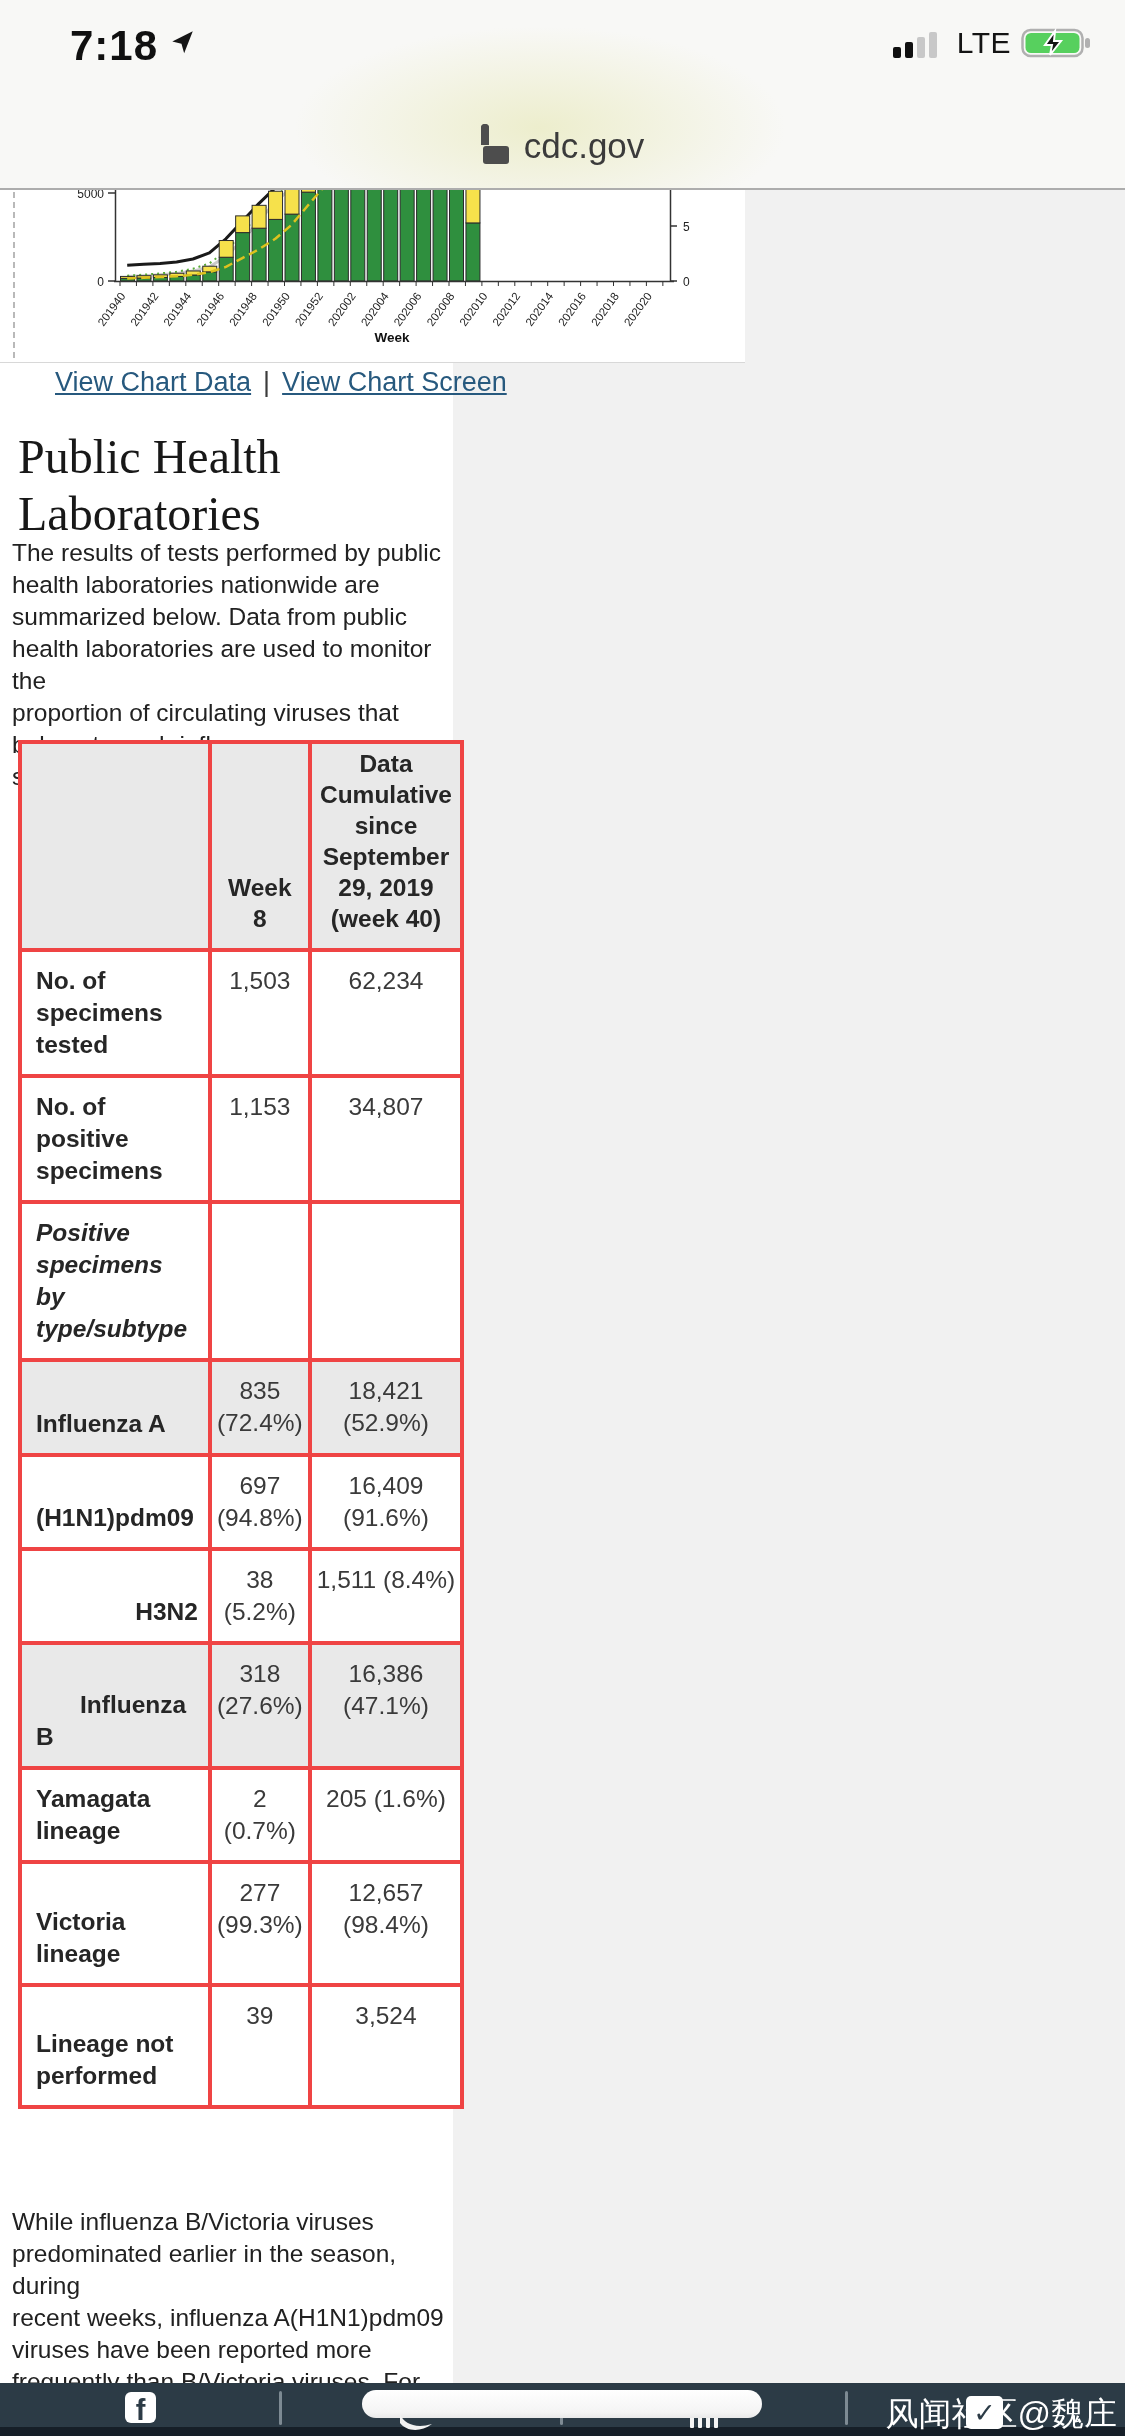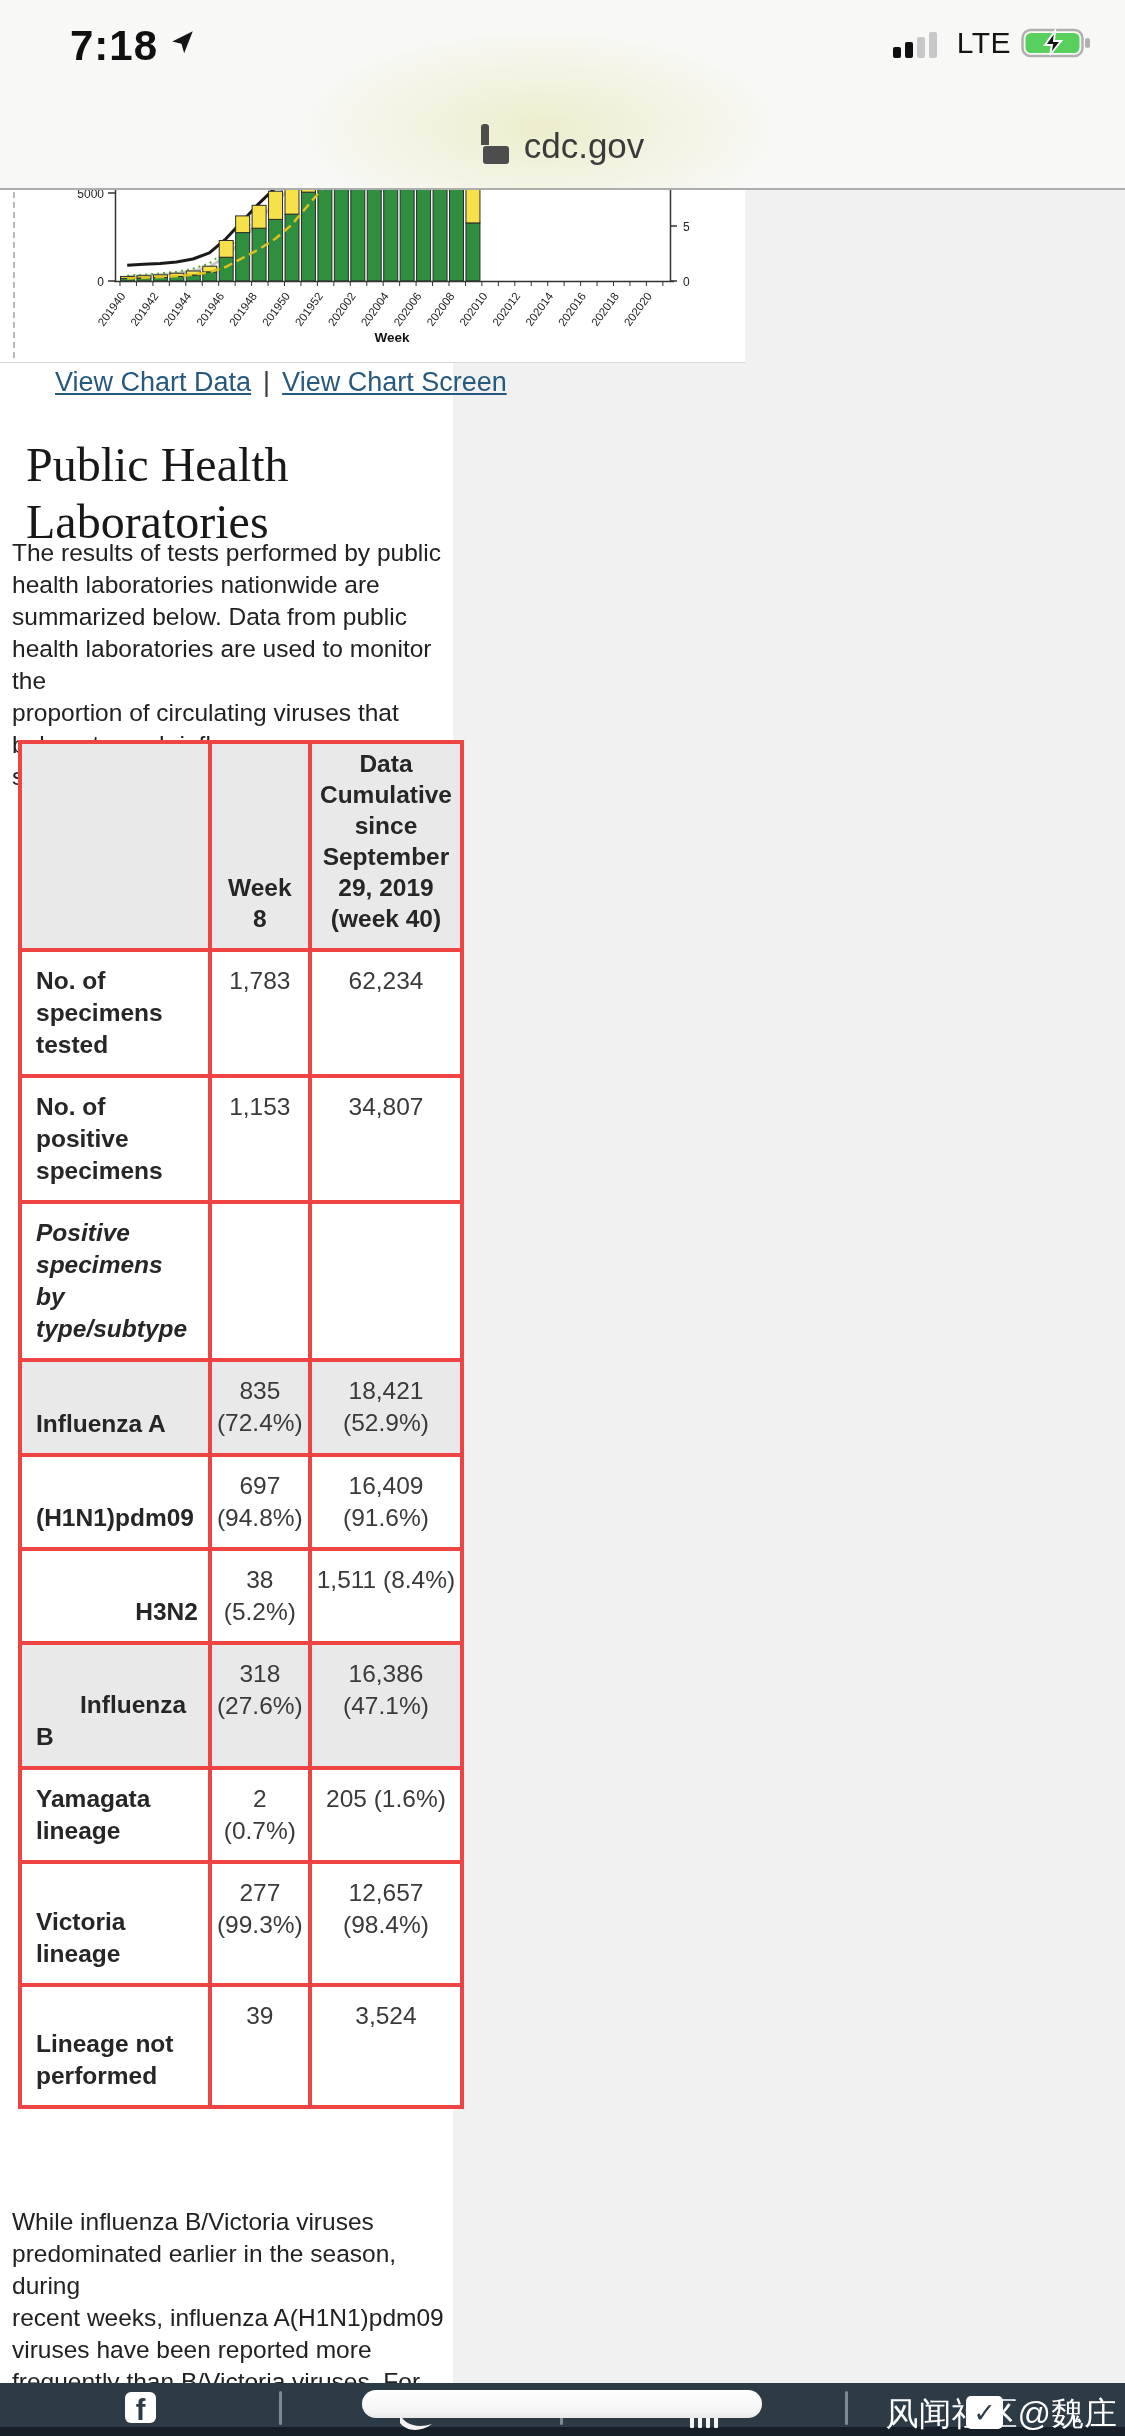--- a/index.html
+++ b/index.html
@@ -201,21 +201,21 @@
         <text x="652.4" y="106" text-anchor="end" font-size="11.5" fill="#222" transform="rotate(-54 652.4 106)">202020</text>
         <text x="392" y="152" text-anchor="middle" font-size="13.5" font-weight="bold" fill="#111">Week</text>
       </svg>
     <div class="chart-dash"></div>
   </div>
 
   <div class="chart-links">
     <a href="#">View Chart Data</a><span class="sep">|</span><a href="#">View Chart Screen</a>
   </div>
 
-  <h1 class="sec-heading" style="margin:16px;">Public Health
+  <h1 class="sec-heading" style="margin:8px;">Public Health
 Laboratories</h1>
   <p class="para intro" style="margin:0;">The results of tests performed by public
 health laboratories nationwide are
 summarized below. Data from public
 health laboratories are used to monitor the
 proportion of circulating viruses that
 belong to each influenza subtype/lineage.</p>
 
   <table class="lab">
     <colgroup>
@@ -234,21 +234,21 @@
 September
 29, 2019
 (week 40)</th>
       </tr>
     </thead>
     <tbody>
         <tr class="plain">
           <th>No. of
 specimens
 tested</th>
-          <td>1,783</td>
+          <td>1,503</td>
           <td>62,234</td>
         </tr>
         <tr class="plain">
           <th>No. of
 positive
 specimens</th>
           <td>1,153</td>
           <td>34,807</td>
         </tr>
         <tr class="italic">

